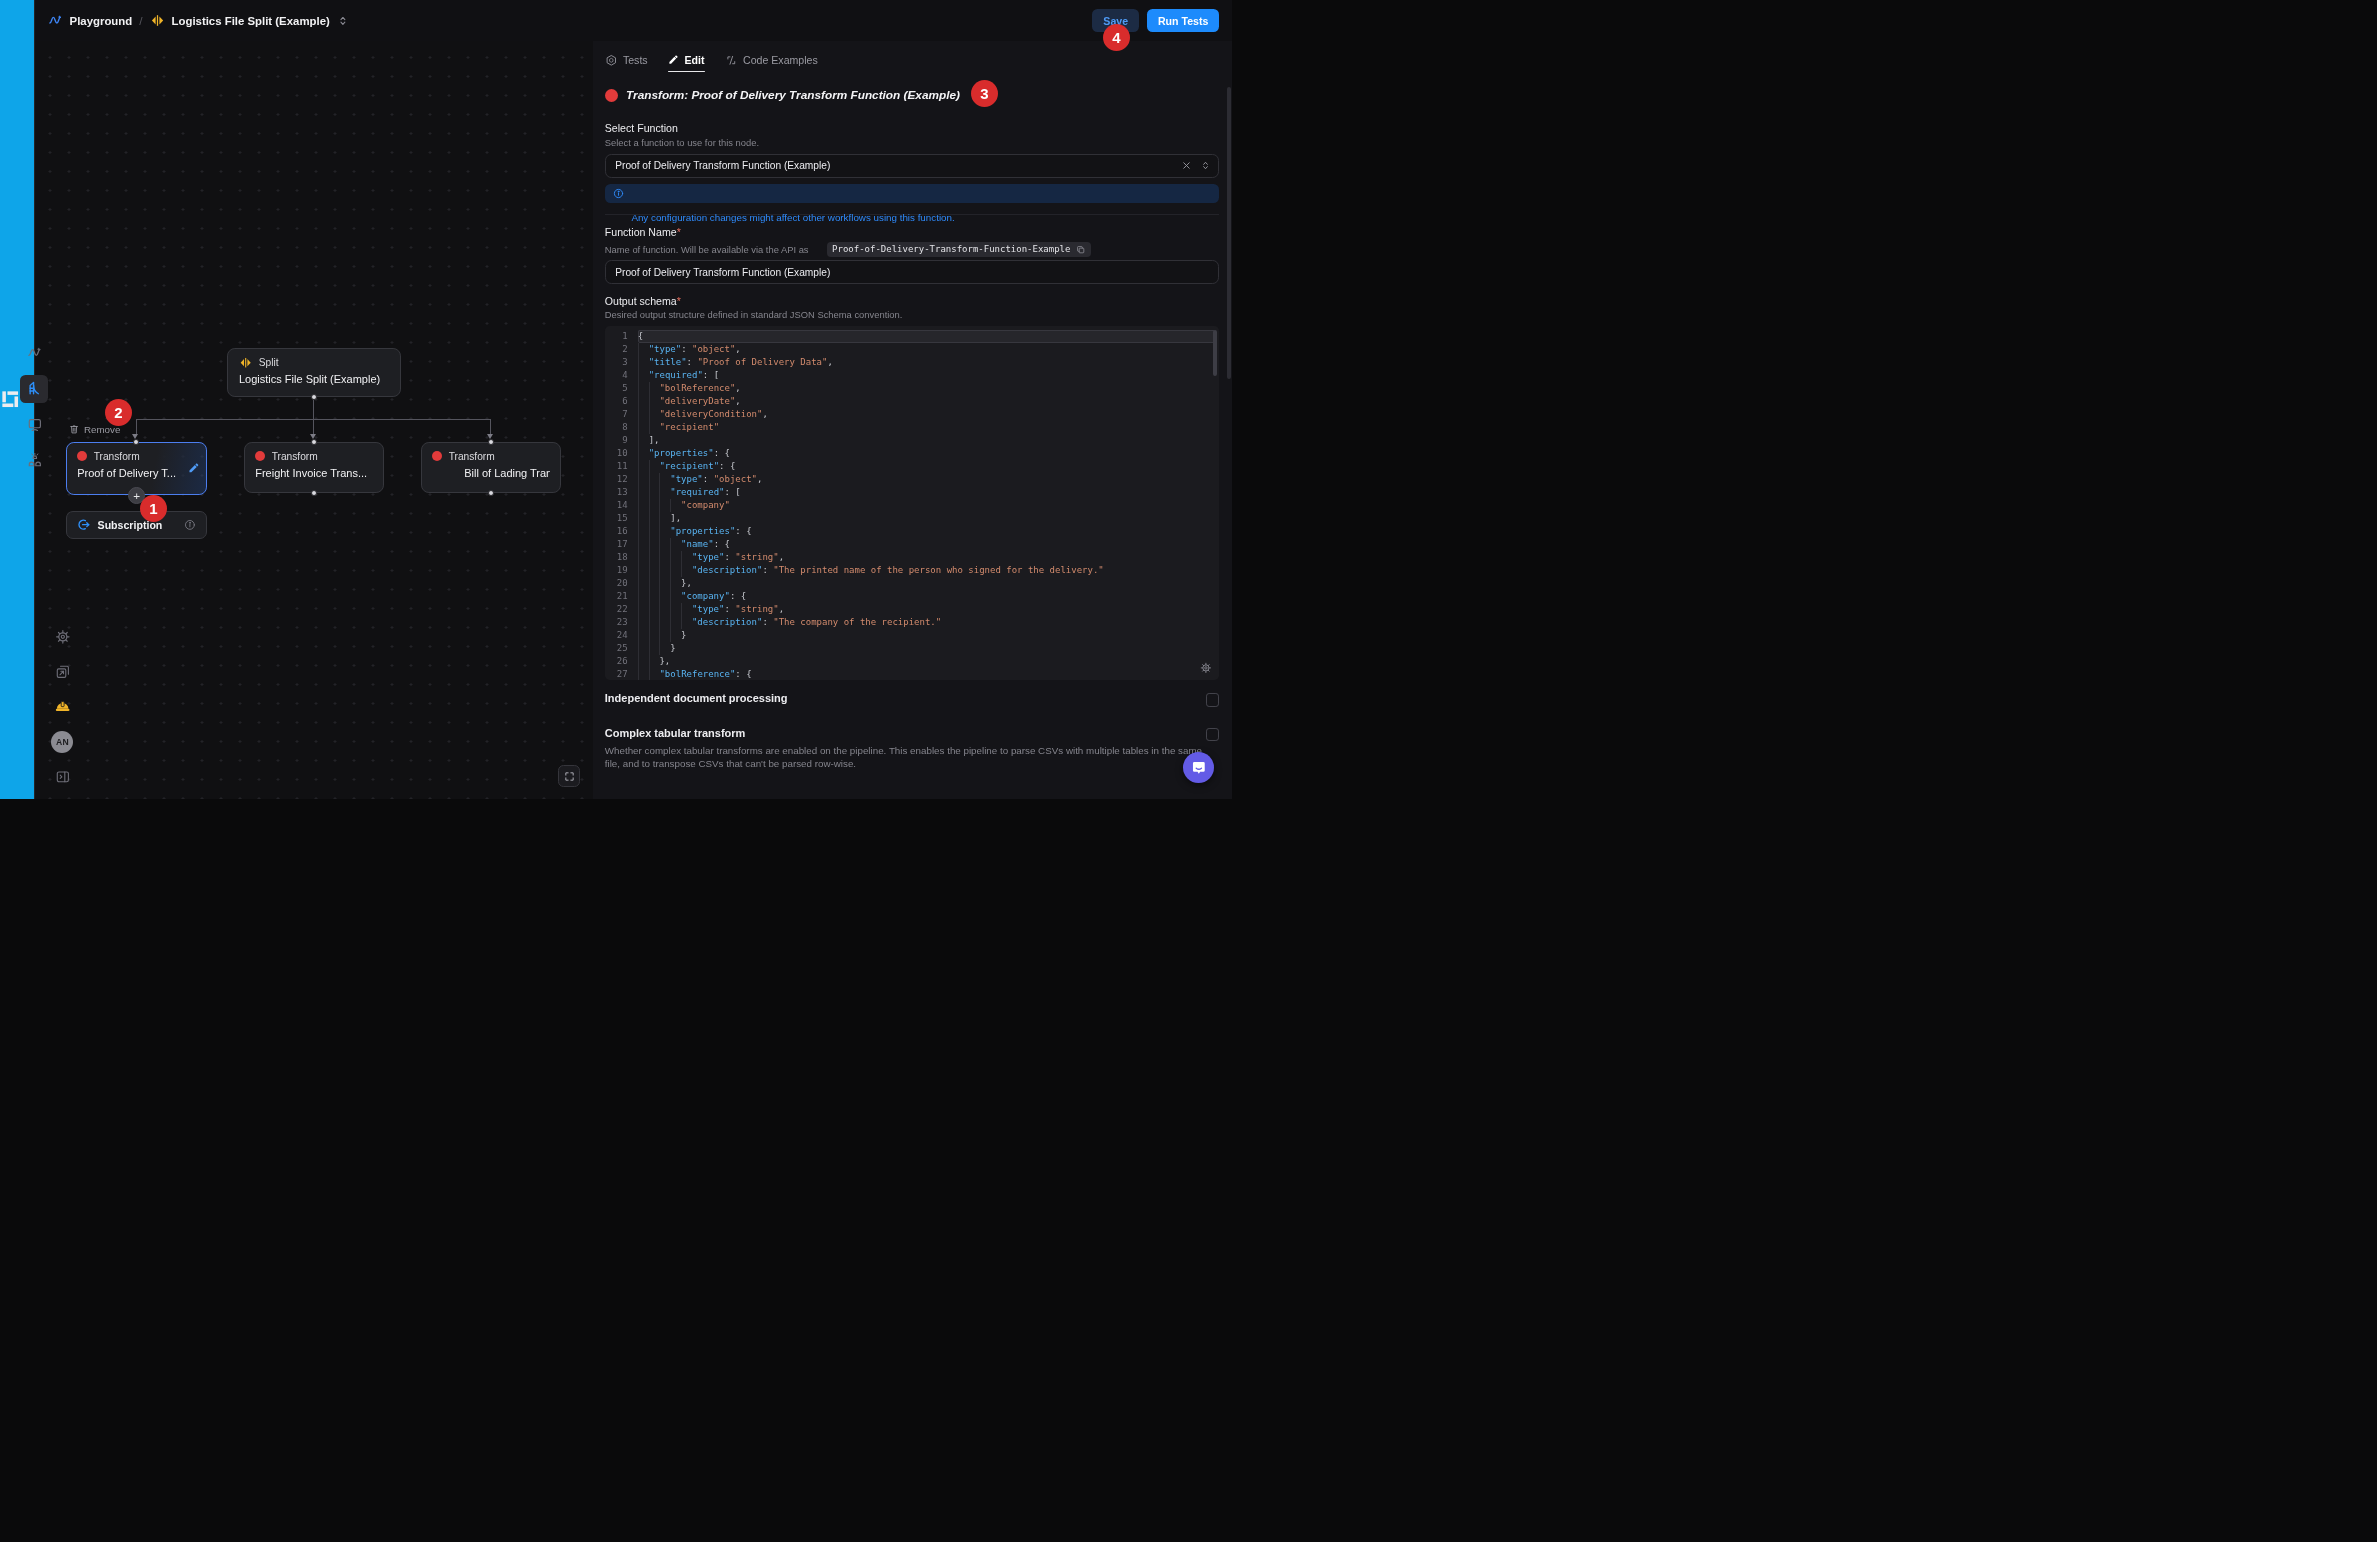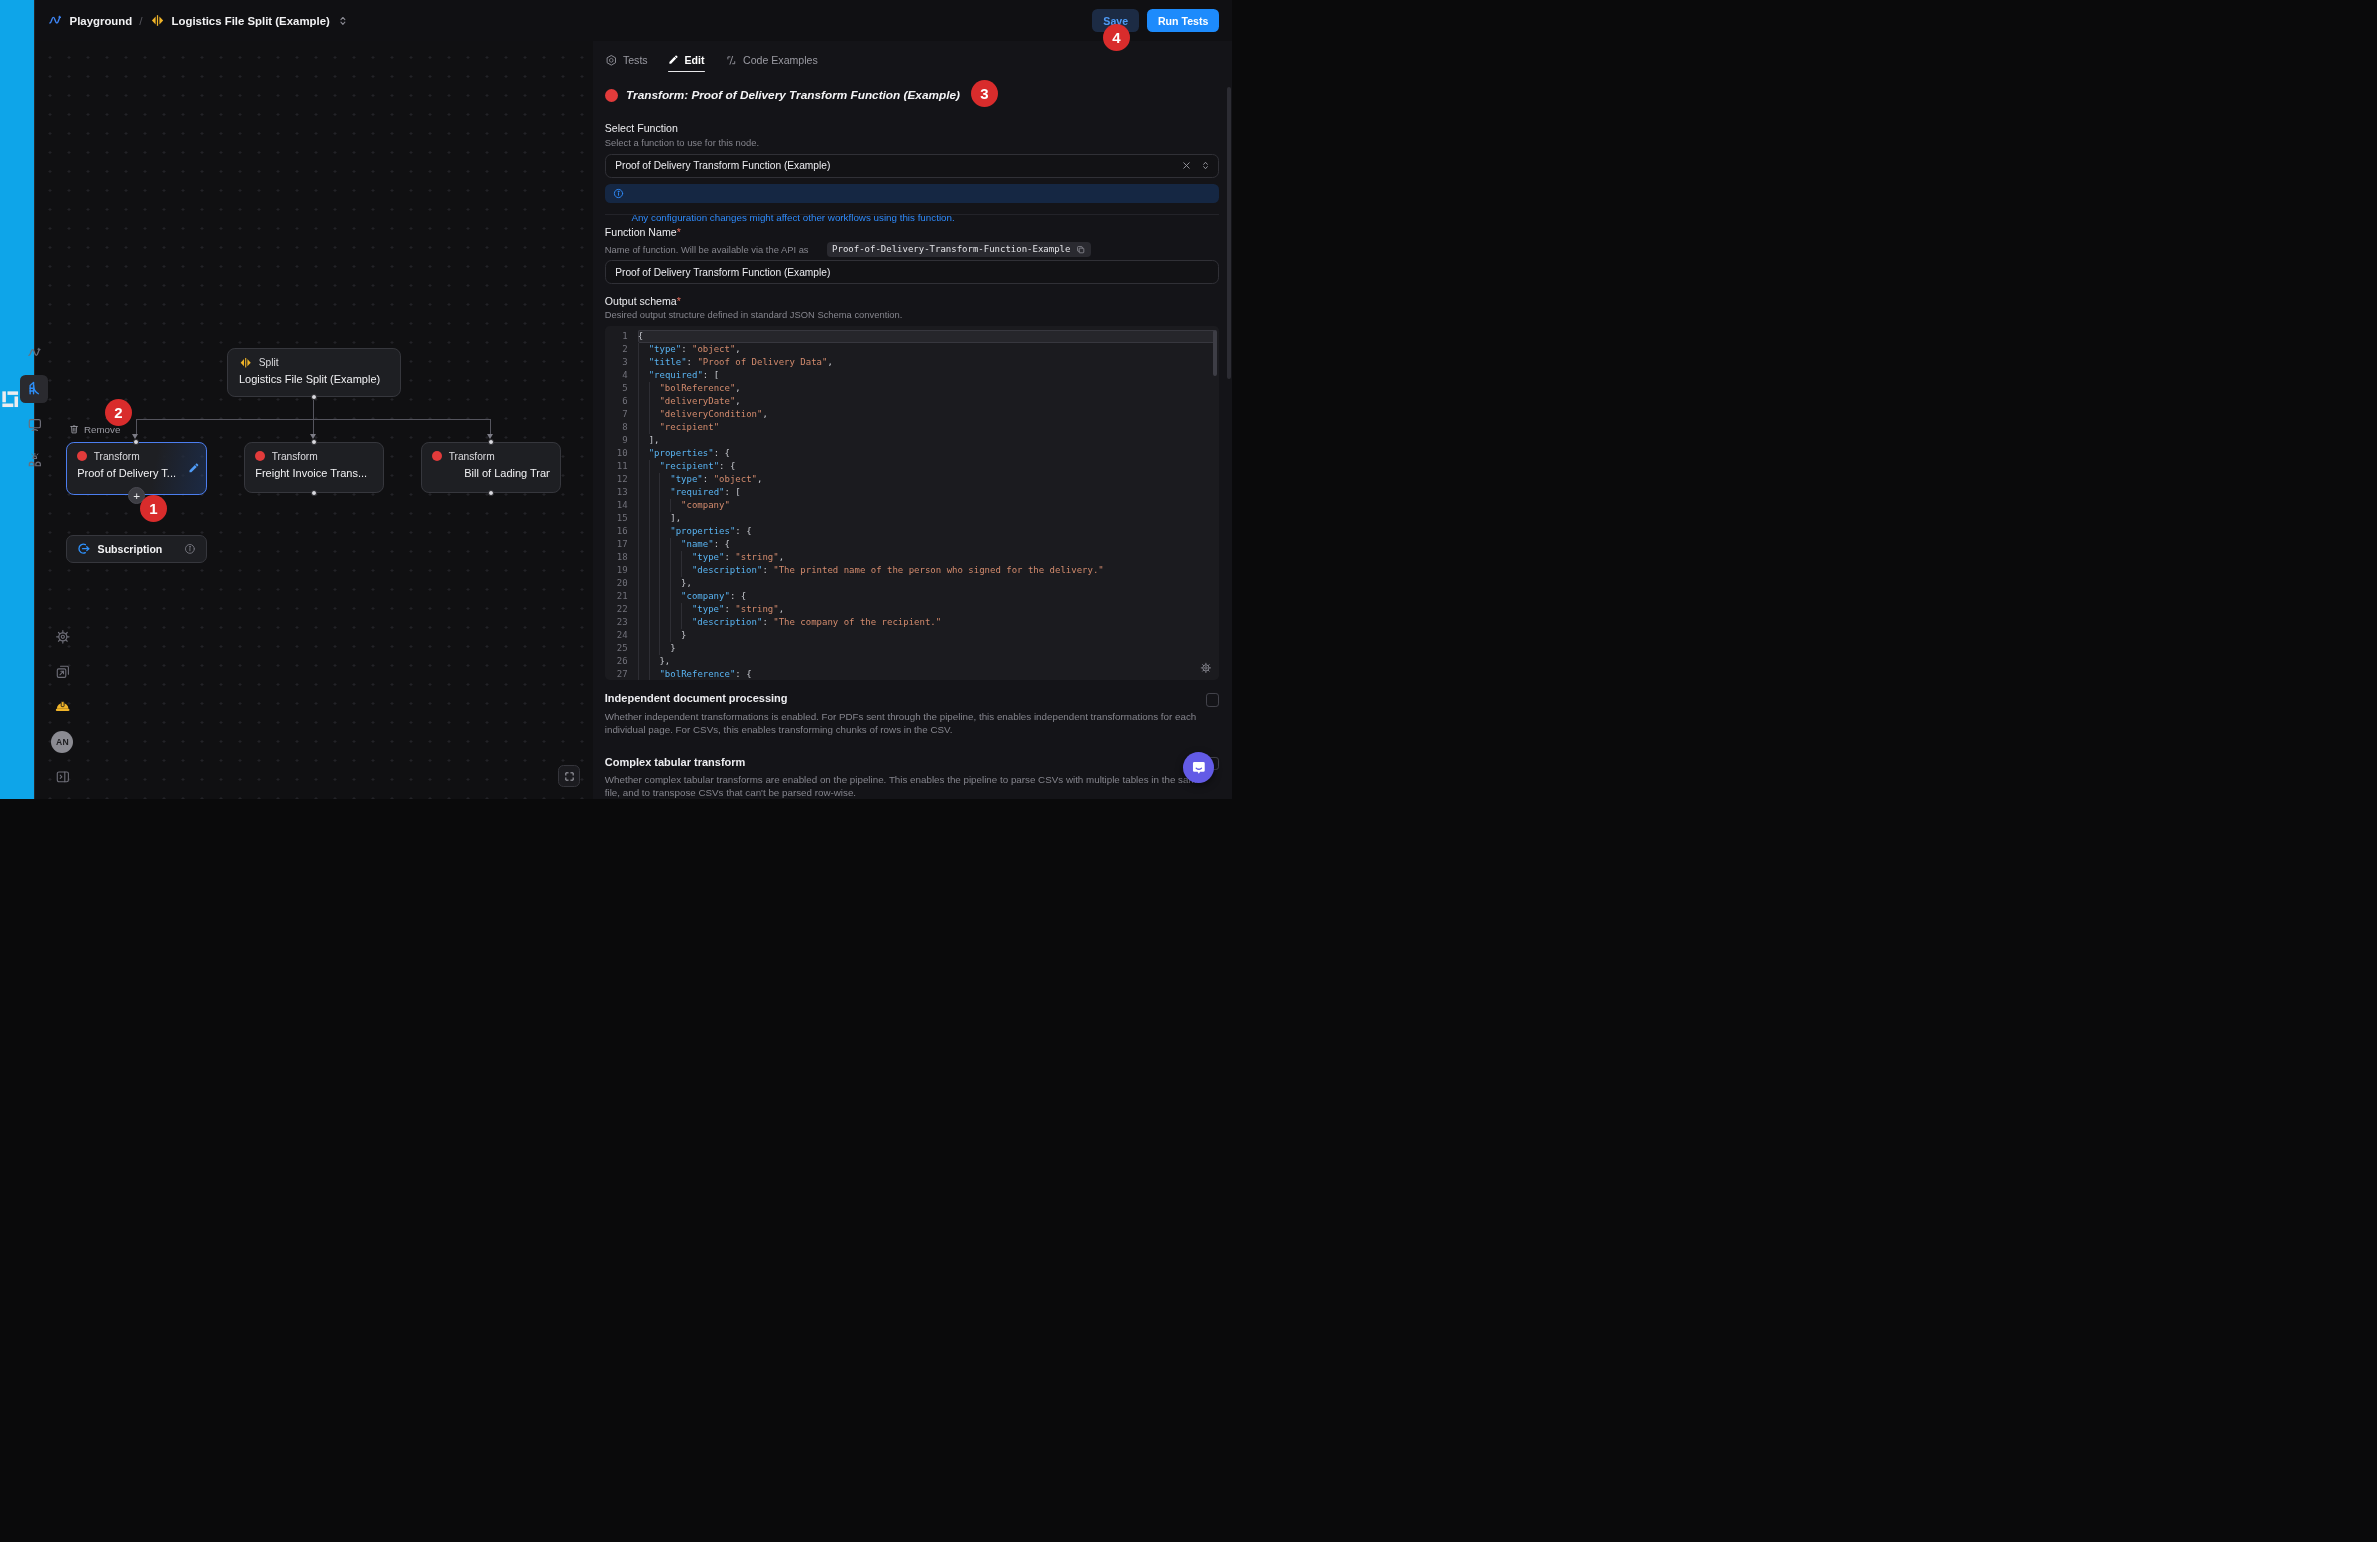--- a/index.html
+++ b/index.html
@@ -33,21 +33,21 @@
     background-image:radial-gradient(#232328 1px, transparent 1.1px);
     background-size:19px 19px; background-position:5.5px 7px; overflow:hidden; }
   .node { position:absolute; background:#1e1f23; border:0.8px solid #36373d; border-radius:7.9px; cursor:pointer; }
   .node-head { display:flex; align-items:center; gap:6.3px; font-size:10.2px; color:#dcdce0; }
   .node-title { font-size:11px; color:#f2f2f4; font-weight:500; white-space:nowrap; overflow:hidden; }
   .red-dot { width:10.2px; height:10.2px; border-radius:50%; background:#e23b3b; flex:none; }
   .split-node { left:192px; top:307px; width:174px; height:49px; padding:7px 11px; }
   .t-node { width:140px; height:51px; padding:7.9px 10.2px; top:401px; }
   .t-node.selected { border:1.2px solid #4c7ef0; width:141px; height:53px;
     background:linear-gradient(100deg,#1e1f23 62%, rgba(47,84,150,.38)); }
-  .sub-node { left:31px; top:494px; width:141px; height:27.5px; display:flex; align-items:center; gap:7px; padding:0 10.2px; border-radius:7px; }
+  .sub-node { left:31px; top:470px; width:141px; height:27.5px; display:flex; align-items:center; gap:7px; padding:0 10.2px; border-radius:7px; }
   .sub-label { font-size:10.6px; font-weight:600; color:#f2f2f4; flex:1; }
   .remove-row { position:absolute; left:34px; top:383px; display:flex; align-items:center; gap:4.7px; color:#9a9aa2; font-size:9.8px; cursor:pointer; }
   .pencil-btn { position:absolute; right:6.3px; top:19px; cursor:pointer; }
   .plus-btn { position:absolute; left:93px; top:446px; width:17.3px; height:17.3px; border-radius:50%; background:#3d3d43; border:0.8px solid #4a4a52; color:#e8e8ea; display:flex; align-items:center; justify-content:center; font-size:11.8px; cursor:pointer; z-index:3; }
   .conn { position:absolute; background:#55555e; }
   .arrow-down { position:absolute; width:0; height:0; border-left:3.9px solid transparent; border-right:3.9px solid transparent; border-top:5.5px solid #7c7c86; }
   .port { position:absolute; width:6.3px; height:6.3px; border-radius:50%; background:#d9d9df; border:1.2px solid #2a2a2e; z-index:2; }
   .fs-btn { position:absolute; left:523px; top:724px; width:22px; height:22px; border-radius:5.5px; background:#1b1b1f; border:0.8px solid #35353b; display:flex; align-items:center; justify-content:center; cursor:pointer; }
 
   
@@ -502,21 +502,20 @@
                 <path d="M12 2.5v3M12 18.5v3M2.5 12h3M18.5 12h3M5.3 5.3l2.1 2.1M16.6 16.6l2.1 2.1M18.7 5.3l-2.1 2.1M7.4 16.6l-2.1 2.1" stroke-linecap="round"></path>
               </svg>
             </div>
           </div>
 
           <div class="cb-section">
             <div class="cb-row">
               <span class="cb-label">Independent document processing</span>
               <span class="checkbox"></span>
             </div>
-            <div class="cb-desc">Whether independent transformations is enabled. For PDFs sent through the pipeline, this enables independent transformations for each individual page. For CSVs, this enables transforming chunks of rows in the CSV.</div>
           </div>
 
           <div class="cb-section" style="margin-top:20.4px;">
             <div class="cb-row">
               <span class="cb-label">Complex tabular transform</span>
               <span class="checkbox"></span>
             </div>
             <div class="cb-desc">Whether complex tabular transforms are enabled on the pipeline. This enables the pipeline to parse CSVs with multiple tables in the same file, and to transpose CSVs that can't be parsed row-wise.</div>
           </div>
 

